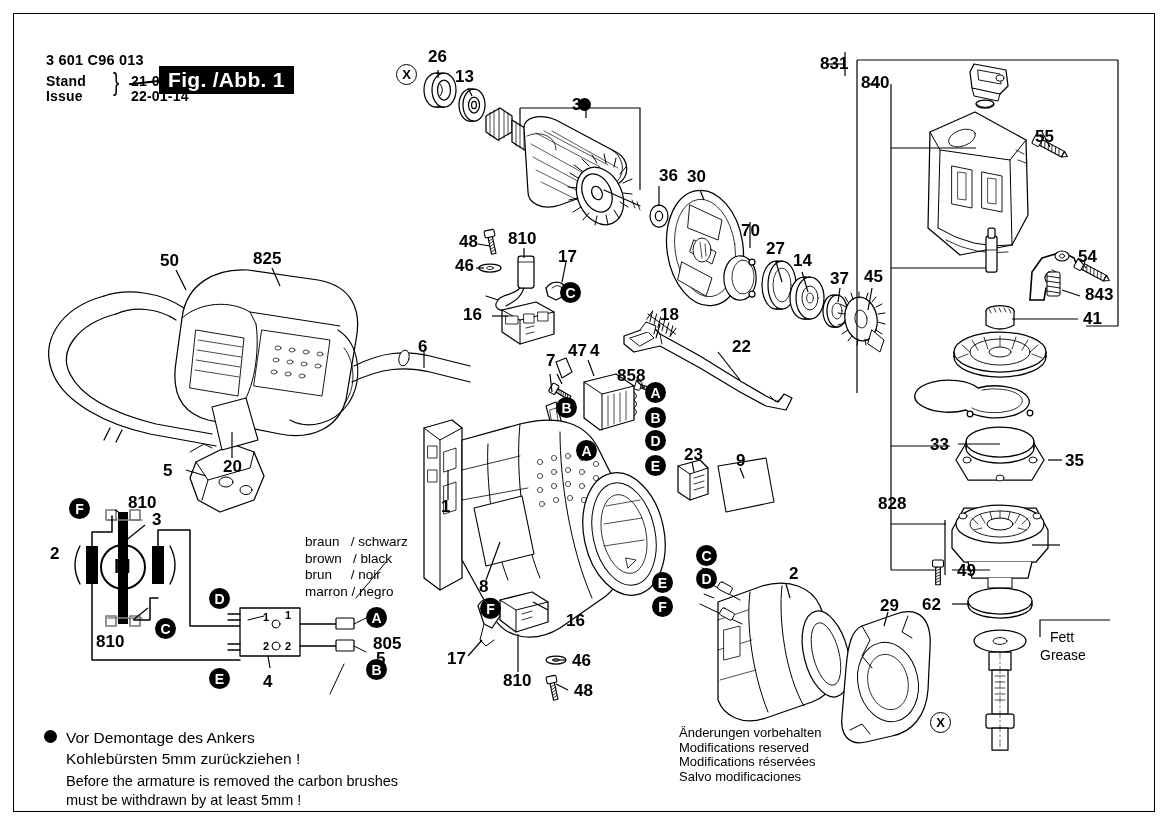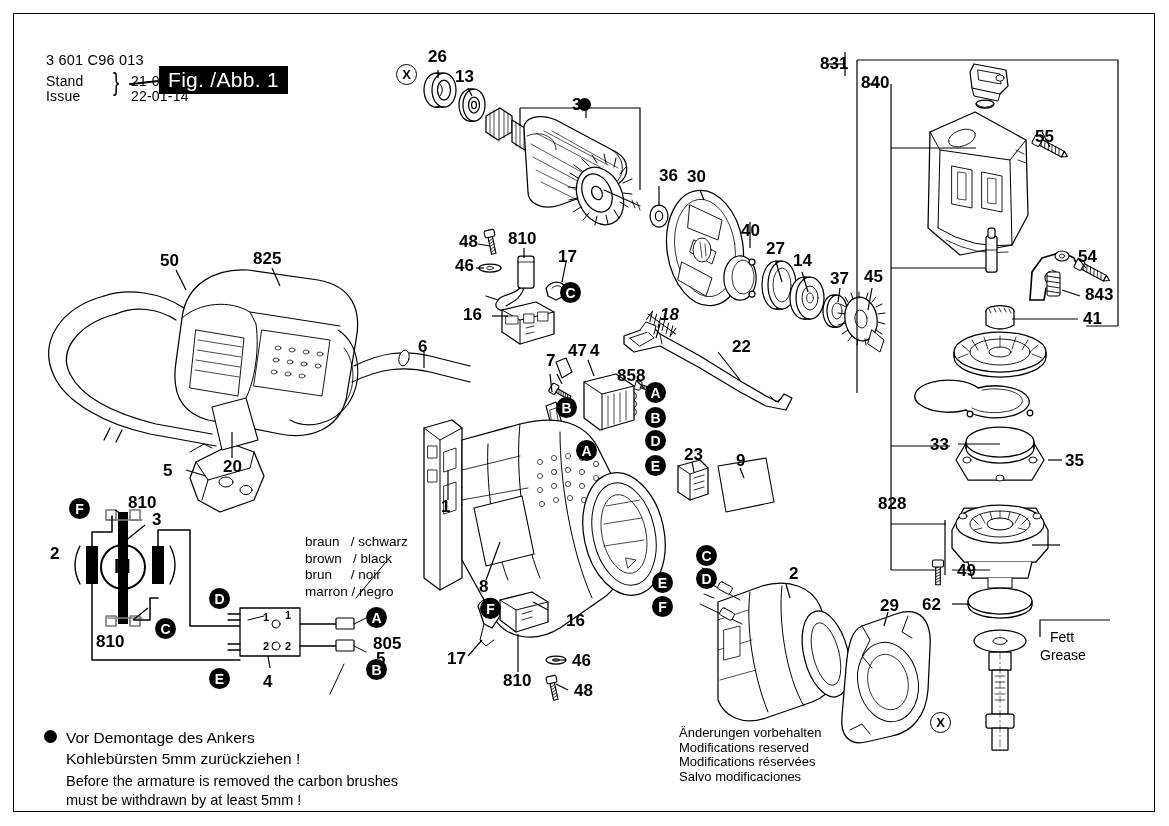--- a/index.html
+++ b/index.html
@@ -7,21 +7,21 @@
   body{font-family:"Liberation Sans",sans-serif;color:#000;}
   #sheet{
     position:relative;width:1169px;height:826px;background:#fff;
     overflow:hidden;
   }
   #border{
     position:absolute;left:13px;top:13px;width:1142px;height:799px;
     border:1.5px solid #000;box-sizing:border-box;
   }
   
-  .hdr{position:absolute;font-weight:normal;letter-spacing:.2px;}
+  .hdr{position:absolute;font-weight:bold;letter-spacing:.2px;}
   #hdr-partno{left:46px;top:52px;font-size:14.5px;}
   #hdr-stand-lbl{left:46px;top:73px;font-size:14px;}
   #hdr-issue-lbl{left:46px;top:88px;font-size:14px;}
   #hdr-brace{left:112px;top:68px;font-size:25px;font-weight:normal;transform:scaleX(.75);}
   #hdr-stand-val{left:131px;top:73px;font-size:14px;}
   #hdr-stand-val .strike{position:relative;}
   #hdr-stand-val .strike:after{
     content:"";position:absolute;left:-2px;right:-2px;top:52%;height:1.8px;background:#000;
     transform:rotate(-6deg);
   }
@@ -649,21 +649,21 @@
       <path d="M148,608 L133,620"></path>
       <path d="M270,668 L268,656"></path>
     </g>
   </svg>
 
   <div class="num" id="c-26" style="left:428px;top:48px;">26</div>
   <div class="num" id="c-13" style="left:455px;top:68px;">13</div>
   <div class="num" id="c-3" style="left:572px;top:96px;">3</div>
   <div class="num" id="c-36" style="left:650px;top:167px;margin-left:9px;">36</div>
   <div class="num" id="c-30" style="left:687px;top:168px;">30</div>
-  <div class="num" id="c-40" style="left:741px;top:222px;">40</div>
+  <div class="num" id="c-40" style="left:741px;top:222px;">70</div>
   <div class="num" id="c-27" style="left:766px;top:240px;">27</div>
   <div class="num" id="c-14" style="left:793px;top:252px;">14</div>
   <div class="num" id="c-37" style="left:830px;top:270px;">37</div>
   <div class="num" id="c-45" style="left:864px;top:268px;">45</div>
 
   <div class="num" id="c-831" style="left:820px;top:55px;">831</div>
   <div class="num" id="c-840" style="left:861px;top:74px;">840</div>
   <div class="num" id="c-55" style="left:1035px;top:128px;">55</div>
   <div class="num" id="c-54" style="left:1078px;top:248px;">54</div>
   <div class="num" id="c-843" style="left:1085px;top:286px;">843</div>
@@ -683,21 +683,21 @@
 
   <div class="num" id="c-48t" style="left:459px;top:233px;">48</div>
   <div class="num" id="c-46t" style="left:455px;top:257px;">46</div>
   <div class="num" id="c-810t" style="left:508px;top:230px;">810</div>
   <div class="num" id="c-17t" style="left:558px;top:248px;">17</div>
   <div class="num" id="c-16t" style="left:463px;top:306px;">16</div>
   <div class="num" id="c-7" style="left:546px;top:352px;">7</div>
   <div class="num" id="c-47" style="left:568px;top:342px;">47</div>
   <div class="num" id="c-4c" style="left:590px;top:342px;">4</div>
   <div class="num" id="c-858" style="left:617px;top:367px;text-align:right;">858</div>
-  <div class="num" id="c-18" style="left:660px;top:306px;font-style:italic;">18</div>
+  <div class="num" id="c-18" style="left:660px;top:306px;">18</div>
   <div class="num" id="c-22" style="left:716px;top:338px;margin-left:16px;">22</div>
   <div class="num" id="c-23" style="left:684px;top:446px;">23</div>
   <div class="num" id="c-9" style="left:736px;top:452px;">9</div>
   <div class="num" id="c-1" style="left:441px;top:498px;">1</div>
   <div class="num" id="c-8" style="left:479px;top:578px;">8</div>
   <div class="num" id="c-2r" style="left:789px;top:565px;">2</div>
   <div class="num" id="c-16b" style="left:566px;top:612px;">16</div>
   <div class="num" id="c-17b" style="left:447px;top:650px;">17</div>
   <div class="num" id="c-46b" style="left:572px;top:652px;">46</div>
   <div class="num" id="c-48b" style="left:574px;top:682px;">48</div>

